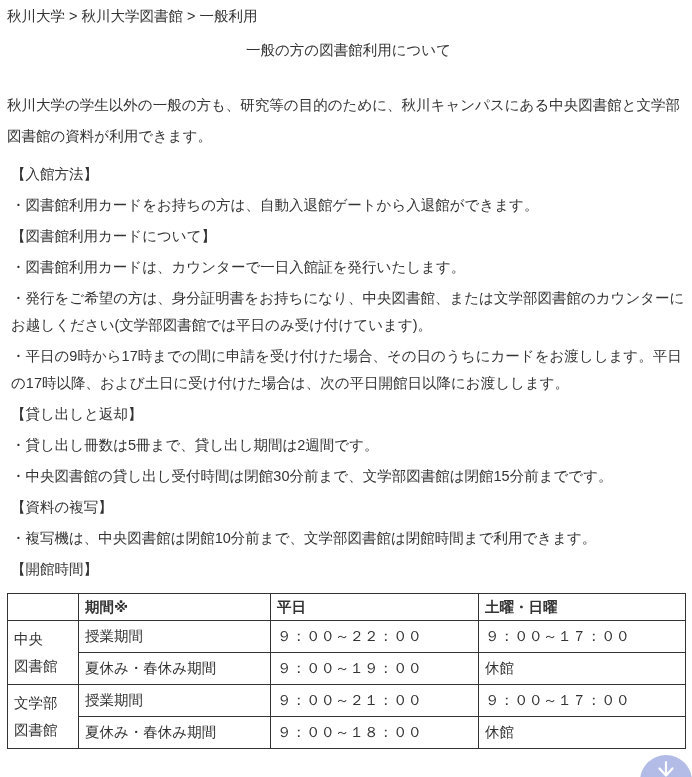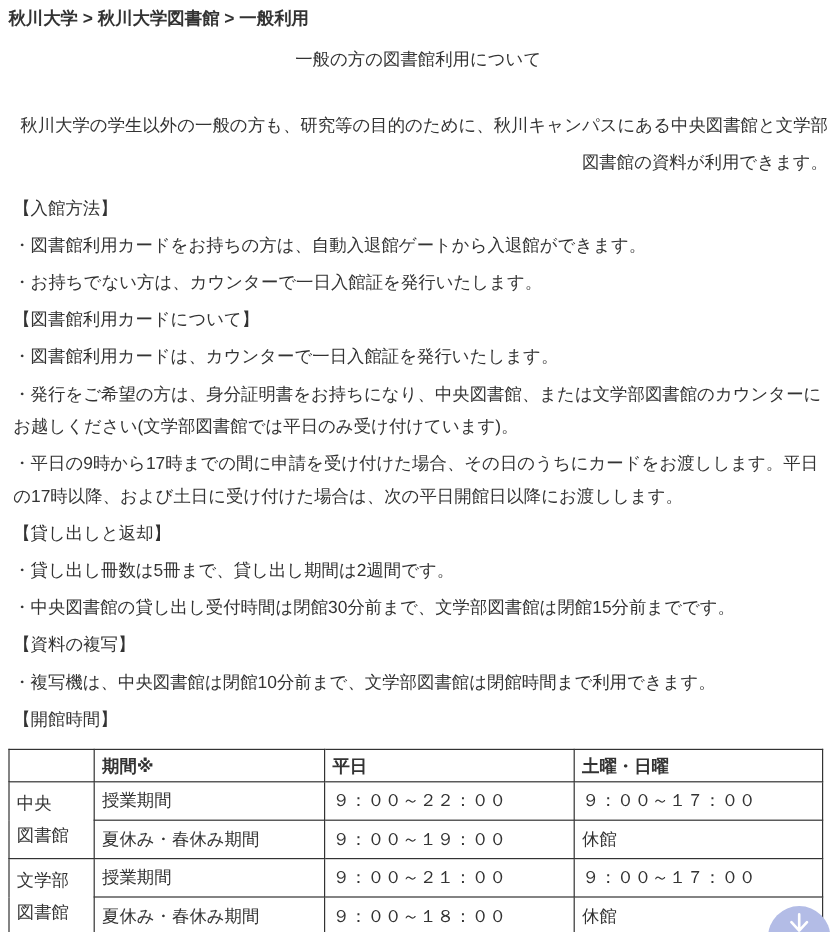--- a/index.html
+++ b/index.html
@@ -17,36 +17,34 @@
     width: 692px;
     height: 777px;
     font-size: 14.5px;
   }
   .content {
     padding: 6px 2px 0 7px;
   }
   .breadcrumb {
     line-height: 20px;
     white-space: nowrap;
-    font-weight: bold;
   }
   .breadcrumb .sep {
     padding: 0 4px;
   }
   .page-title {
     text-align: center;
     font-size: 14.5px;
     font-weight: normal;
     margin: 14px 0 0 0;
     line-height: 20px;
   }
   .intro {
     margin: 30px 0 0 0;
     line-height: 31px;
-    text-align: right;
   }
   .body-lines {
     margin-top: 9px;
   }
   .body-lines .line {
     line-height: 27px;
     margin: 4px;
   }
   table.hours {
     border-collapse: collapse;
@@ -108,21 +106,20 @@
       <span>秋川大学</span><span class="sep">&gt;</span><span>秋川大学図書館</span><span class="sep">&gt;</span><span>一般利用</span>
     </nav>
 
     <h1 class="page-title">一般の方の図書館利用について</h1>
 
     <p class="intro">秋川大学の学生以外の一般の方も、研究等の目的のために、秋川キャンパスにある中央図書館と文学部図書館の資料が利用できます。</p>
 
     <div class="body-lines">
       <p class="line">【入館方法】</p>
       <p class="line">・図書館利用カードをお持ちの方は、自動入退館ゲートから入退館ができます。</p>
-      <p class="line">・お持ちでない方は、カウンターで一日入館証を発行いたします。</p>
 
       <p class="line">【図書館利用カードについて】</p>
       <p class="line">・図書館利用カードは、カウンターで一日入館証を発行いたします。</p>
       <p class="line">・発行をご希望の方は、身分証明書をお持ちになり、中央図書館、または文学部図書館のカウンターにお越しください(文学部図書館では平日のみ受け付けています)。</p>
       <p class="line">・平日の9時から17時までの間に申請を受け付けた場合、その日のうちにカードをお渡しします。平日の17時以降、および土日に受け付けた場合は、次の平日開館日以降にお渡しします。</p>
 
       <p class="line">【貸し出しと返却】</p>
       <p class="line">・貸し出し冊数は5冊まで、貸し出し期間は2週間です。</p>
       <p class="line">・中央図書館の貸し出し受付時間は閉館30分前まで、文学部図書館は閉館15分前までです。</p>
 

